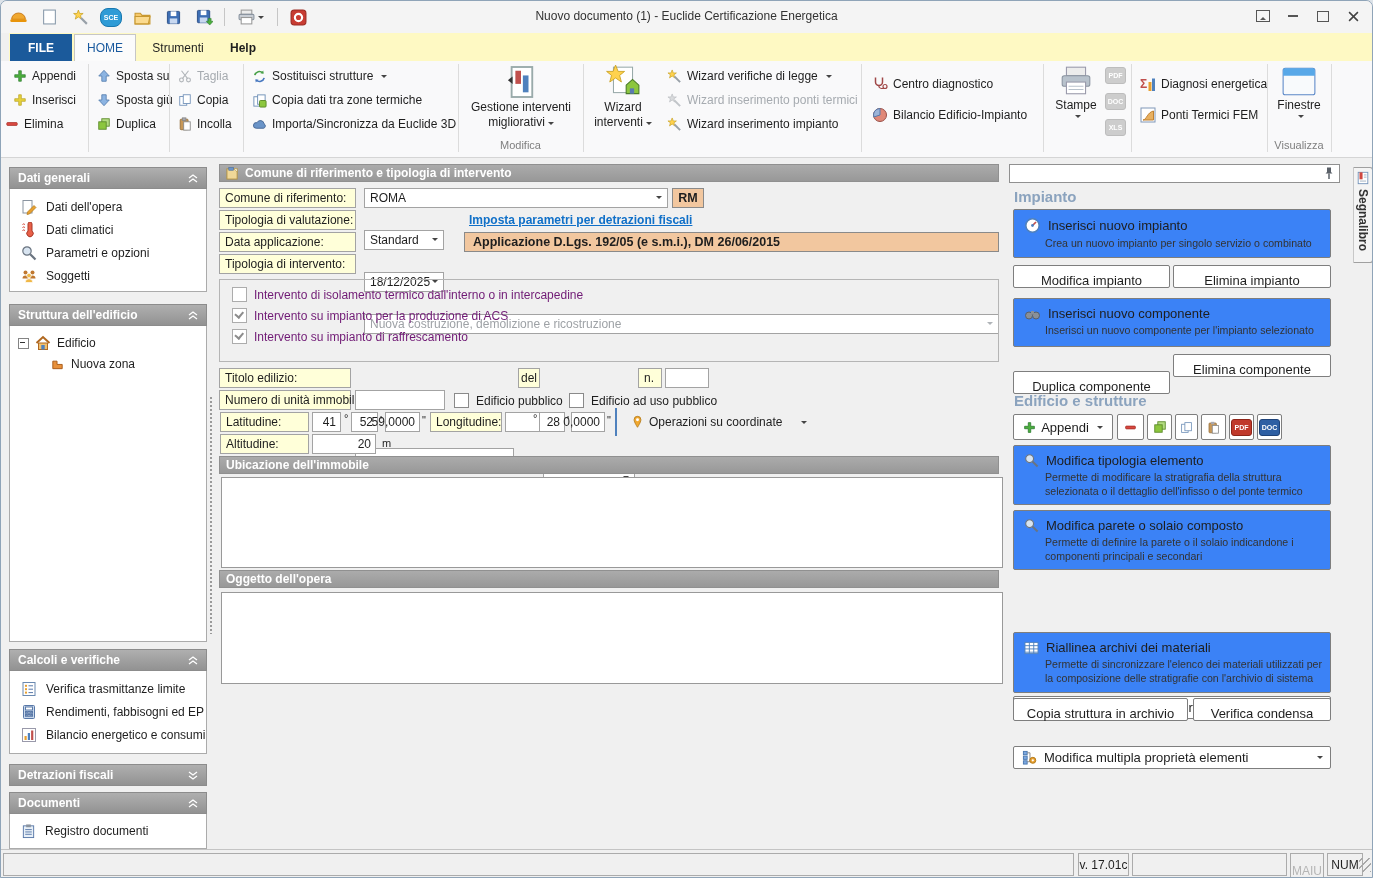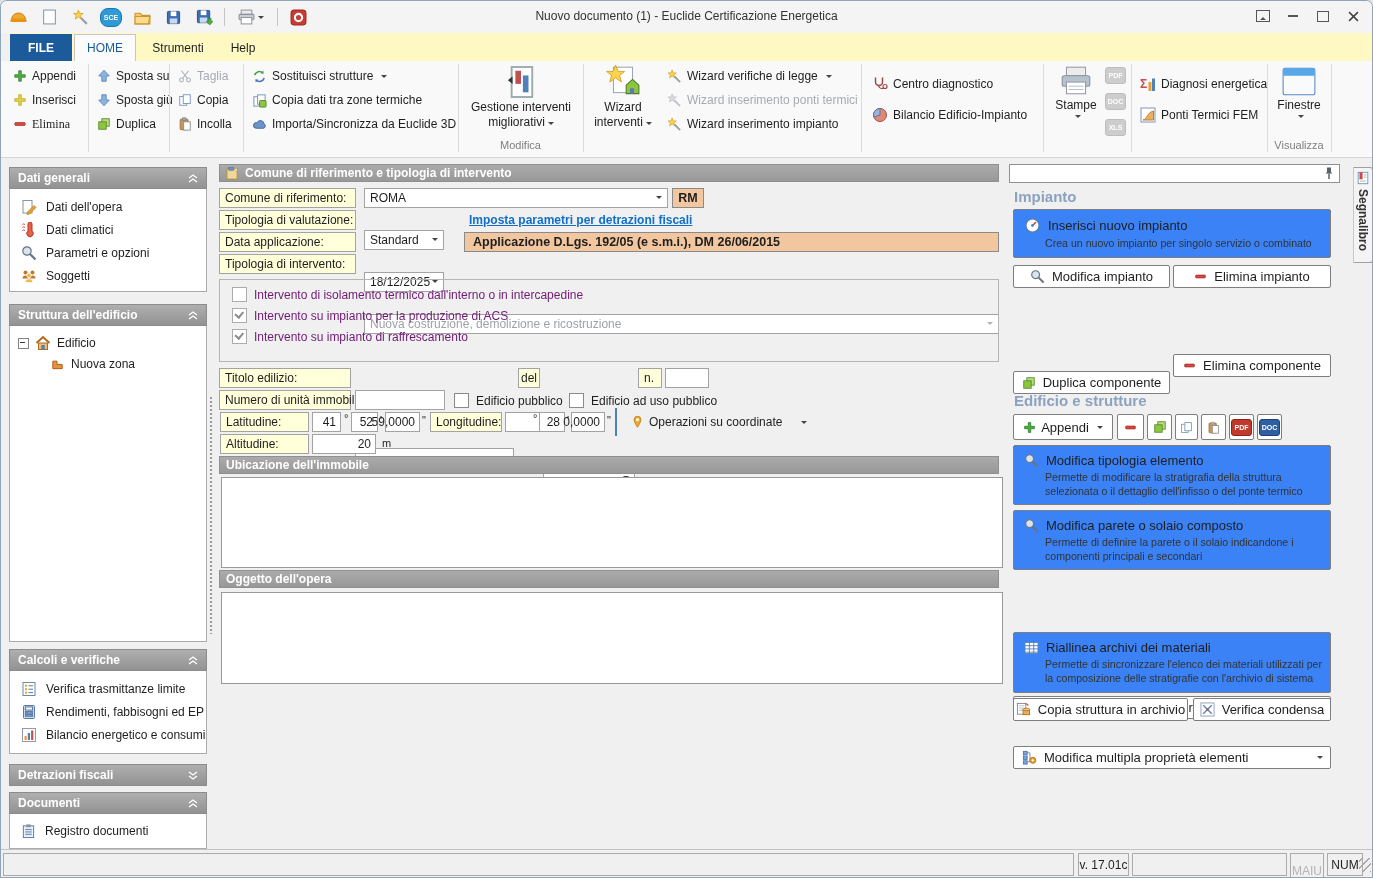--- a/index.html
+++ b/index.html
@@ -60,21 +60,21 @@
   .cbrow{display:flex;align-items:center;gap:7px;font-size:12px;}
   .cbrow.dis{color:#701a75;}
   .banner{background:#F2C79F;border:1px solid #8A8A8A;font-weight:bold;font-size:12.5px;display:flex;align-items:center;padding:0 8px;white-space:nowrap;}
   .link{color:#1070C8;font-weight:bold;text-decoration:underline;font-size:12px;white-space:nowrap;}
   .ta{background:#fff;border:1px solid #999;width:100%;height:100%;resize:none;font:12px "Liberation Sans",sans-serif;}
   
   .rhead{font-size:15px;font-weight:bold;color:#8BA3BE;}
   .rbig{background:#3b82f6;border:1px solid #7E7E7E;border-radius:2px;}
   .rbig .trow{display:flex;align-items:center;gap:7px;padding:7px 0 0 10px;font-size:13px;}
   .rbig .desc{margin:3px 8px 0 31px;font-size:10.6px;color:#333;line-height:1.3;}
-  .rbtn{background:#fff;border:1px solid #7E7E7E;border-radius:2px;display:flex;align-items:center;justify-content:center;gap:7px;font-size:13px;}
+  .rbtn{background:#fff;border:1px solid #7E7E7E;border-radius:2px;display:flex;align-items:center;justify-content:center;gap:7px;font-size:13px;flex-direction:column;}
   .rdrop{background:#fff;border:1px solid #7E7E7E;border-radius:2px;display:flex;align-items:center;gap:7px;font-size:13px;padding:0 8px;position:relative;}
   .rdrop .car{position:absolute;right:7px;top:9px;margin:0;}
   .tbtn{background:#fff;border:1px solid #7E7E7E;border-radius:2px;display:flex;align-items:center;justify-content:center;gap:5px;font-size:13px;}
   
   .sidetab{background:#F4F4F4;border:1px solid #A0A0A0;border-left:1px solid #C8C8C8;border-radius:0 3px 3px 0;display:flex;flex-direction:column;align-items:center;padding-top:3px;gap:4px;}
   .vtext{writing-mode:vertical-rl;font-size:12px;font-weight:bold;color:#333;}
   
   .sbar{left:0;top:848px;width:100%;height:30px;background:#F0F0F0;border-top:1px solid #C4C4C4;}
   .scell{border:1px solid #ABABAB;background:#F0F0F0;font-size:12px;display:flex;align-items:center;justify-content:center;}
   .grip{right:1px;top:857px;width:12px;height:14px;background:
@@ -180,21 +180,21 @@
             </svg>
           </span>
         </span>
     </div>
   </div>
 
   <div class="a tabrow">
     <div class="a tab tab-file" style="left:1px;top:1px;width:62px;">FILE</div>
     <div class="a tab tab-sel" style="left:65px;top:1px;width:62px;">HOME</div>
     <div class="a tab" style="left:133px;top:1px;width:72px;">Strumenti</div>
-    <div class="a tab" style="left:210px;top:1px;width:48px;">Help</div>
+    <div class="a tab" style="left:210px;top:1px;width:48px;font-weight:bold;">Help</div>
     <div class="mdi a" style="position:absolute;">
       <span><span class="g-min" style="width:8px;background:#666;"></span></span>
       <span><span class="g-restore"></span></span>
       <span>
           <svg width="10" height="10" viewBox="0 0 10 10">
             <path d="M1 1 L9 9 M9 1 L1 9" stroke="#555" stroke-width="1.3"></path>
           </svg>
         </span>
     </div>
   </div>
@@ -206,21 +206,21 @@
           <path d="M6.5 2 h3 v4.5 H14 v3 H9.5 V14 h-3 V9.5 H2 v-3 h4.5 z" fill="#4CAF3C" stroke="#2E7D32" stroke-width="0.8"></path>
         </svg>
         <span>Appendi</span>
       </div>
     <div class="a rsb" style="left:8px;top:28px;">
         <svg width="14" height="14" viewBox="0 0 16 16">
           <path d="M6.5 2 h3 v4.5 H14 v3 H9.5 V14 h-3 V9.5 H2 v-3 h4.5 z" fill="#E6D23C" stroke="#B8A020" stroke-width="0.8"></path>
         </svg>
         <span>Inserisci</span>
       </div>
-    <div class="a rsb" style="left:8px;top:52px;font-family:Liberation Serif, serif;">
+    <div class="a rsb" style="left:0;top:52px;">
         <svg width="14" height="14" viewBox="0 0 16 16">
           <rect x="2" y="6.3" width="12" height="3.4" rx="1" fill="#D84840" stroke="#A83028" stroke-width="0.8"></rect>
         </svg>
         <span>Elimina</span>
       </div>
     <div class="a sep" style="left:87px;"></div>
 
     <div class="a rsb" style="left:92px;top:4px;">
         <svg width="14" height="14" viewBox="0 0 16 16">
           <path d="M8 1.5 L14 8 H10.5 V14 H5.5 V8 H2 z" fill="#8CB4E2" stroke="#5880B0"></path>
@@ -682,20 +682,31 @@
       </svg>
       <span>Modifica impianto</span>
     </div>
   <div class="a rbtn" style="left:1172px;top:264px;width:158px;height:23px;">
       <svg width="13" height="13" viewBox="0 0 16 16">
         <rect x="2" y="6.3" width="12" height="3.4" rx="1" fill="#D84840" stroke="#A83028"></rect>
       </svg>
       <span>Elimina impianto</span>
     </div>
 
+  <div class="a rbig" style="left:1012px;top:297px;width:318px;height:49px;">
+    <div class="trow">
+        <svg width="17" height="14" viewBox="0 0 16 14">
+          <circle cx="4.5" cy="8.5" r="3.5" fill="#8A9098" stroke="#5A6068"></circle>
+          <circle cx="11.5" cy="8.5" r="3.5" fill="#8A9098" stroke="#5A6068"></circle>
+          <rect x="6.5" y="4" width="3" height="3.5" fill="#8A9098"></rect>
+        </svg>
+        <span>Inserisci nuovo componente</span>
+      </div>
+    <div class="desc">Inserisci un nuovo componente per l'impianto selezionato</div>
+  </div>
   <div class="a rbtn" style="left:1012px;top:370px;width:157px;height:23px;">
       <svg width="14" height="14" viewBox="0 0 16 16">
         <rect x="5.5" y="2" width="8.5" height="8.5" fill="#B4DC82" stroke="#5A8A28"></rect>
         <rect x="2" y="5.5" width="8.5" height="8.5" fill="#8CC63E" stroke="#5A8A28"></rect>
       </svg>
       <span>Duplica componente</span>
     </div>
   <div class="a rbtn" style="left:1172px;top:353px;width:158px;height:23px;">
       <svg width="13" height="13" viewBox="0 0 16 16">
         <rect x="2" y="6.3" width="12" height="3.4" rx="1" fill="#D84840" stroke="#A83028"></rect>

